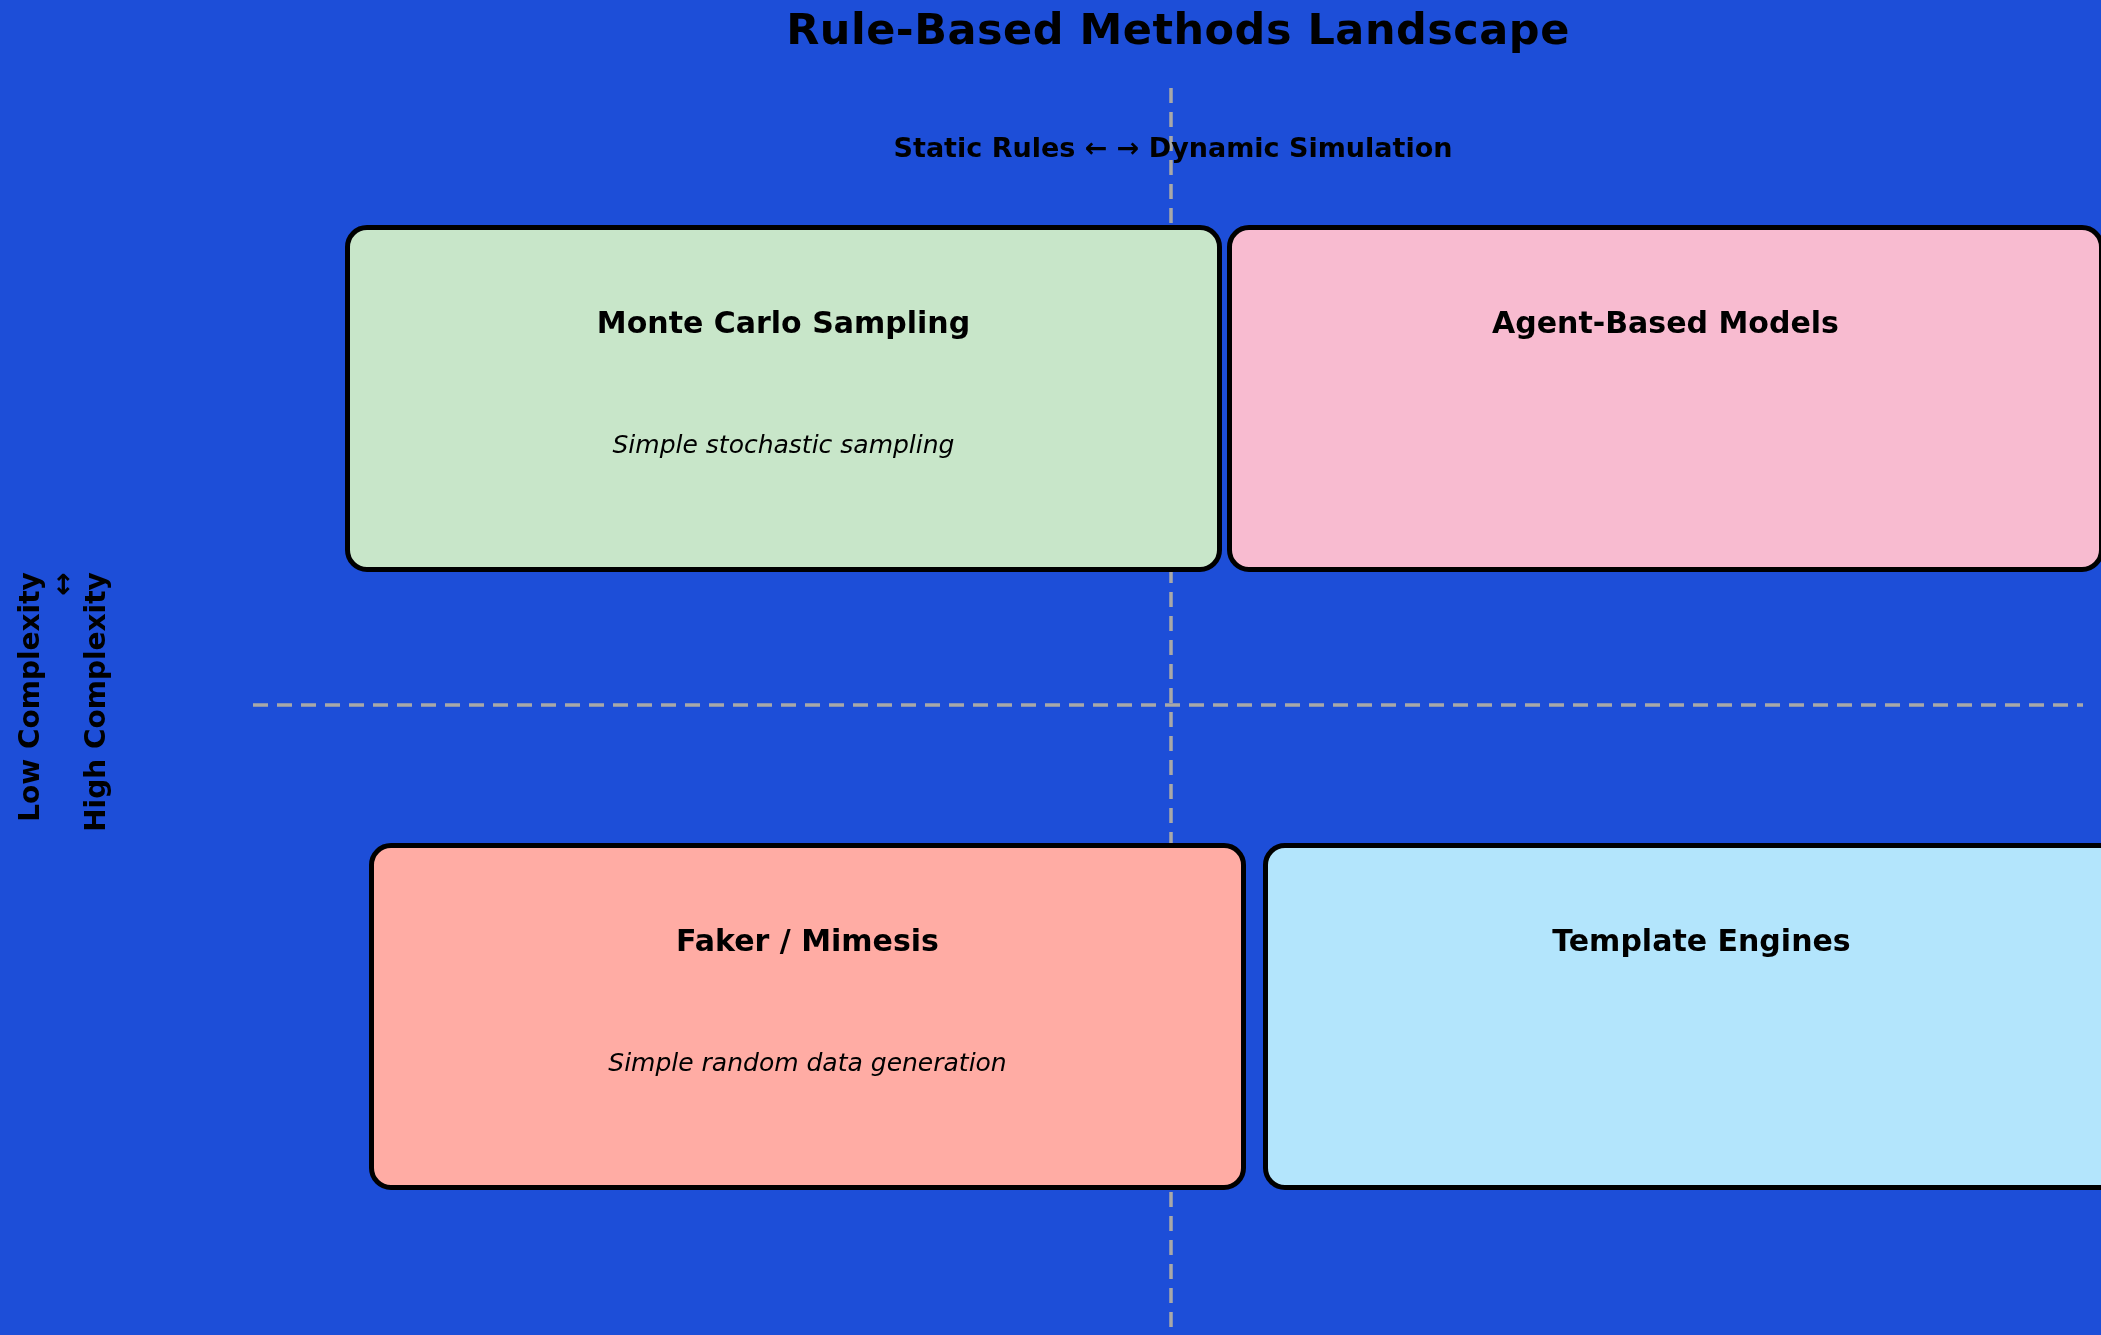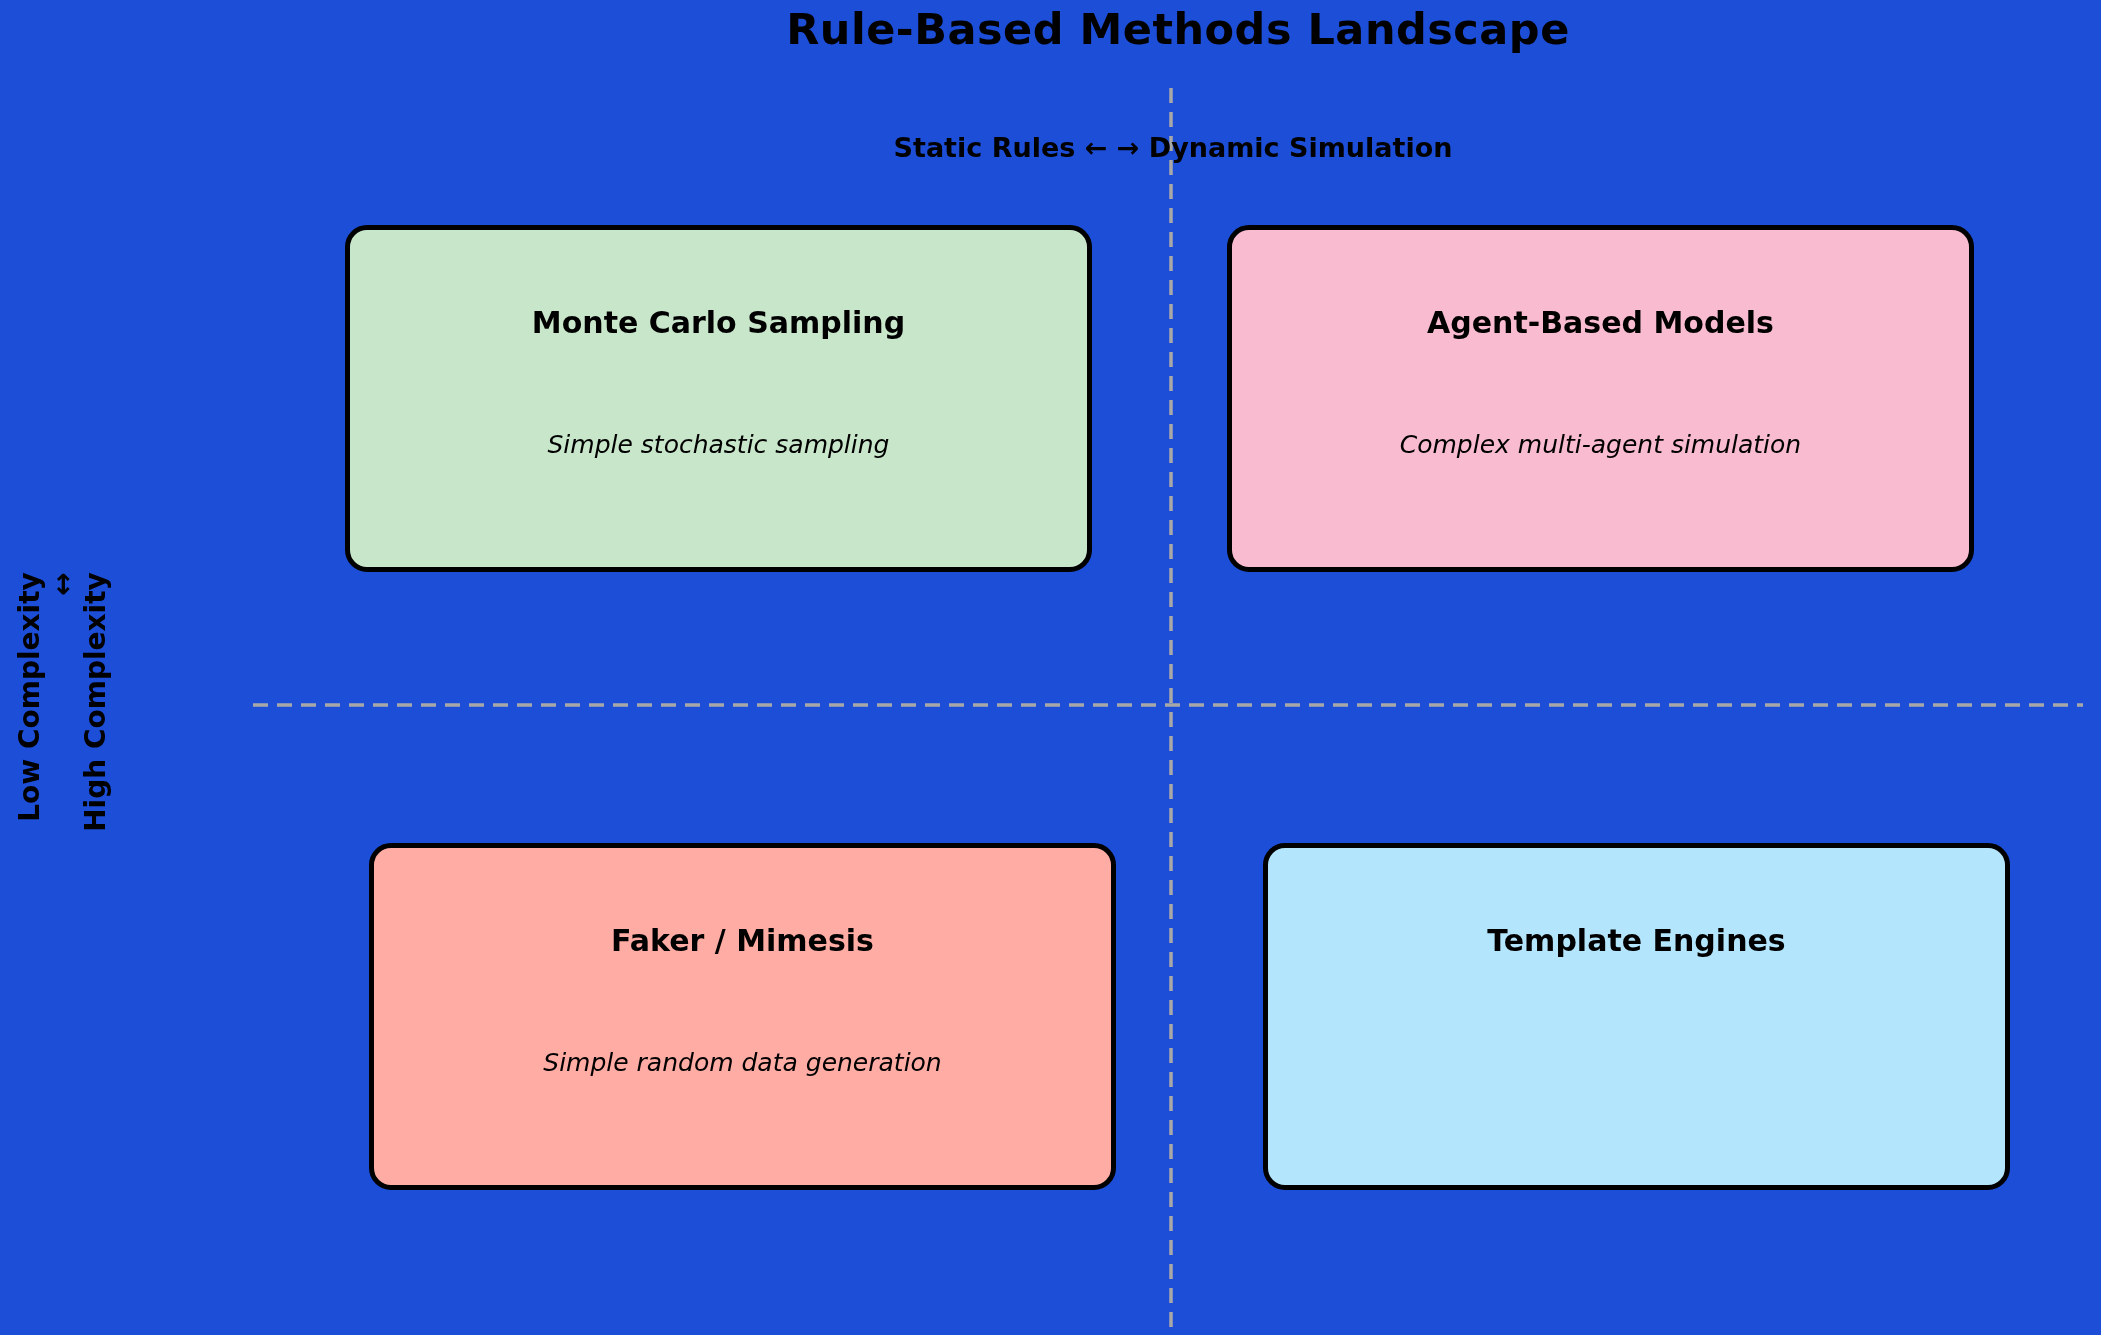--- a/index.html
+++ b/index.html
@@ -50,21 +50,21 @@
     top: 702px;
     transform: translate(-50%, -50%) rotate(-90deg);
     font-size: 28px;
     font-weight: bold;
     line-height: 33px;
     text-align: right;
     white-space: nowrap;
   }
   .box {
     position: absolute;
-    width: 747px;
+    width: 877px;
     height: 347px;
     border: 5px solid #000000;
     border-radius: 22px;
     box-sizing: border-box;
   }
   .q-tl { left: 345px;  top: 225px; }
   .q-tr { left: 1227px; top: 225px; }
   .q-bl { left: 345px;  top: 843px; margin-left: 24px; }
   .q-br { left: 1263px; top: 843px; }
   .box-title {
@@ -106,21 +106,20 @@
 
   <div class="ylabel"><span>Low Complexity</span><br><span>↔</span><br><span>High Complexity</span></div>
 
   <div class="box q-tl" style="background: rgb(200, 230, 201);">
     <div class="box-title">Monte Carlo Sampling</div>
     <div class="box-sub">Simple stochastic sampling</div>
   </div>
 
   <div class="box q-tr" style="background: rgb(248, 187, 208);">
     <div class="box-title">Agent-Based Models</div>
-    <div class="box-sub">Complex multi-agent simulation</div>
   </div>
 
   <div class="box q-bl" style="background: rgb(255, 172, 164);">
     <div class="box-title">Faker / Mimesis</div>
     <div class="box-sub">Simple random data generation</div>
   </div>
 
   <div class="box q-br" style="background: rgb(179, 229, 252);">
     <div class="box-title">Template Engines</div>
   </div>

